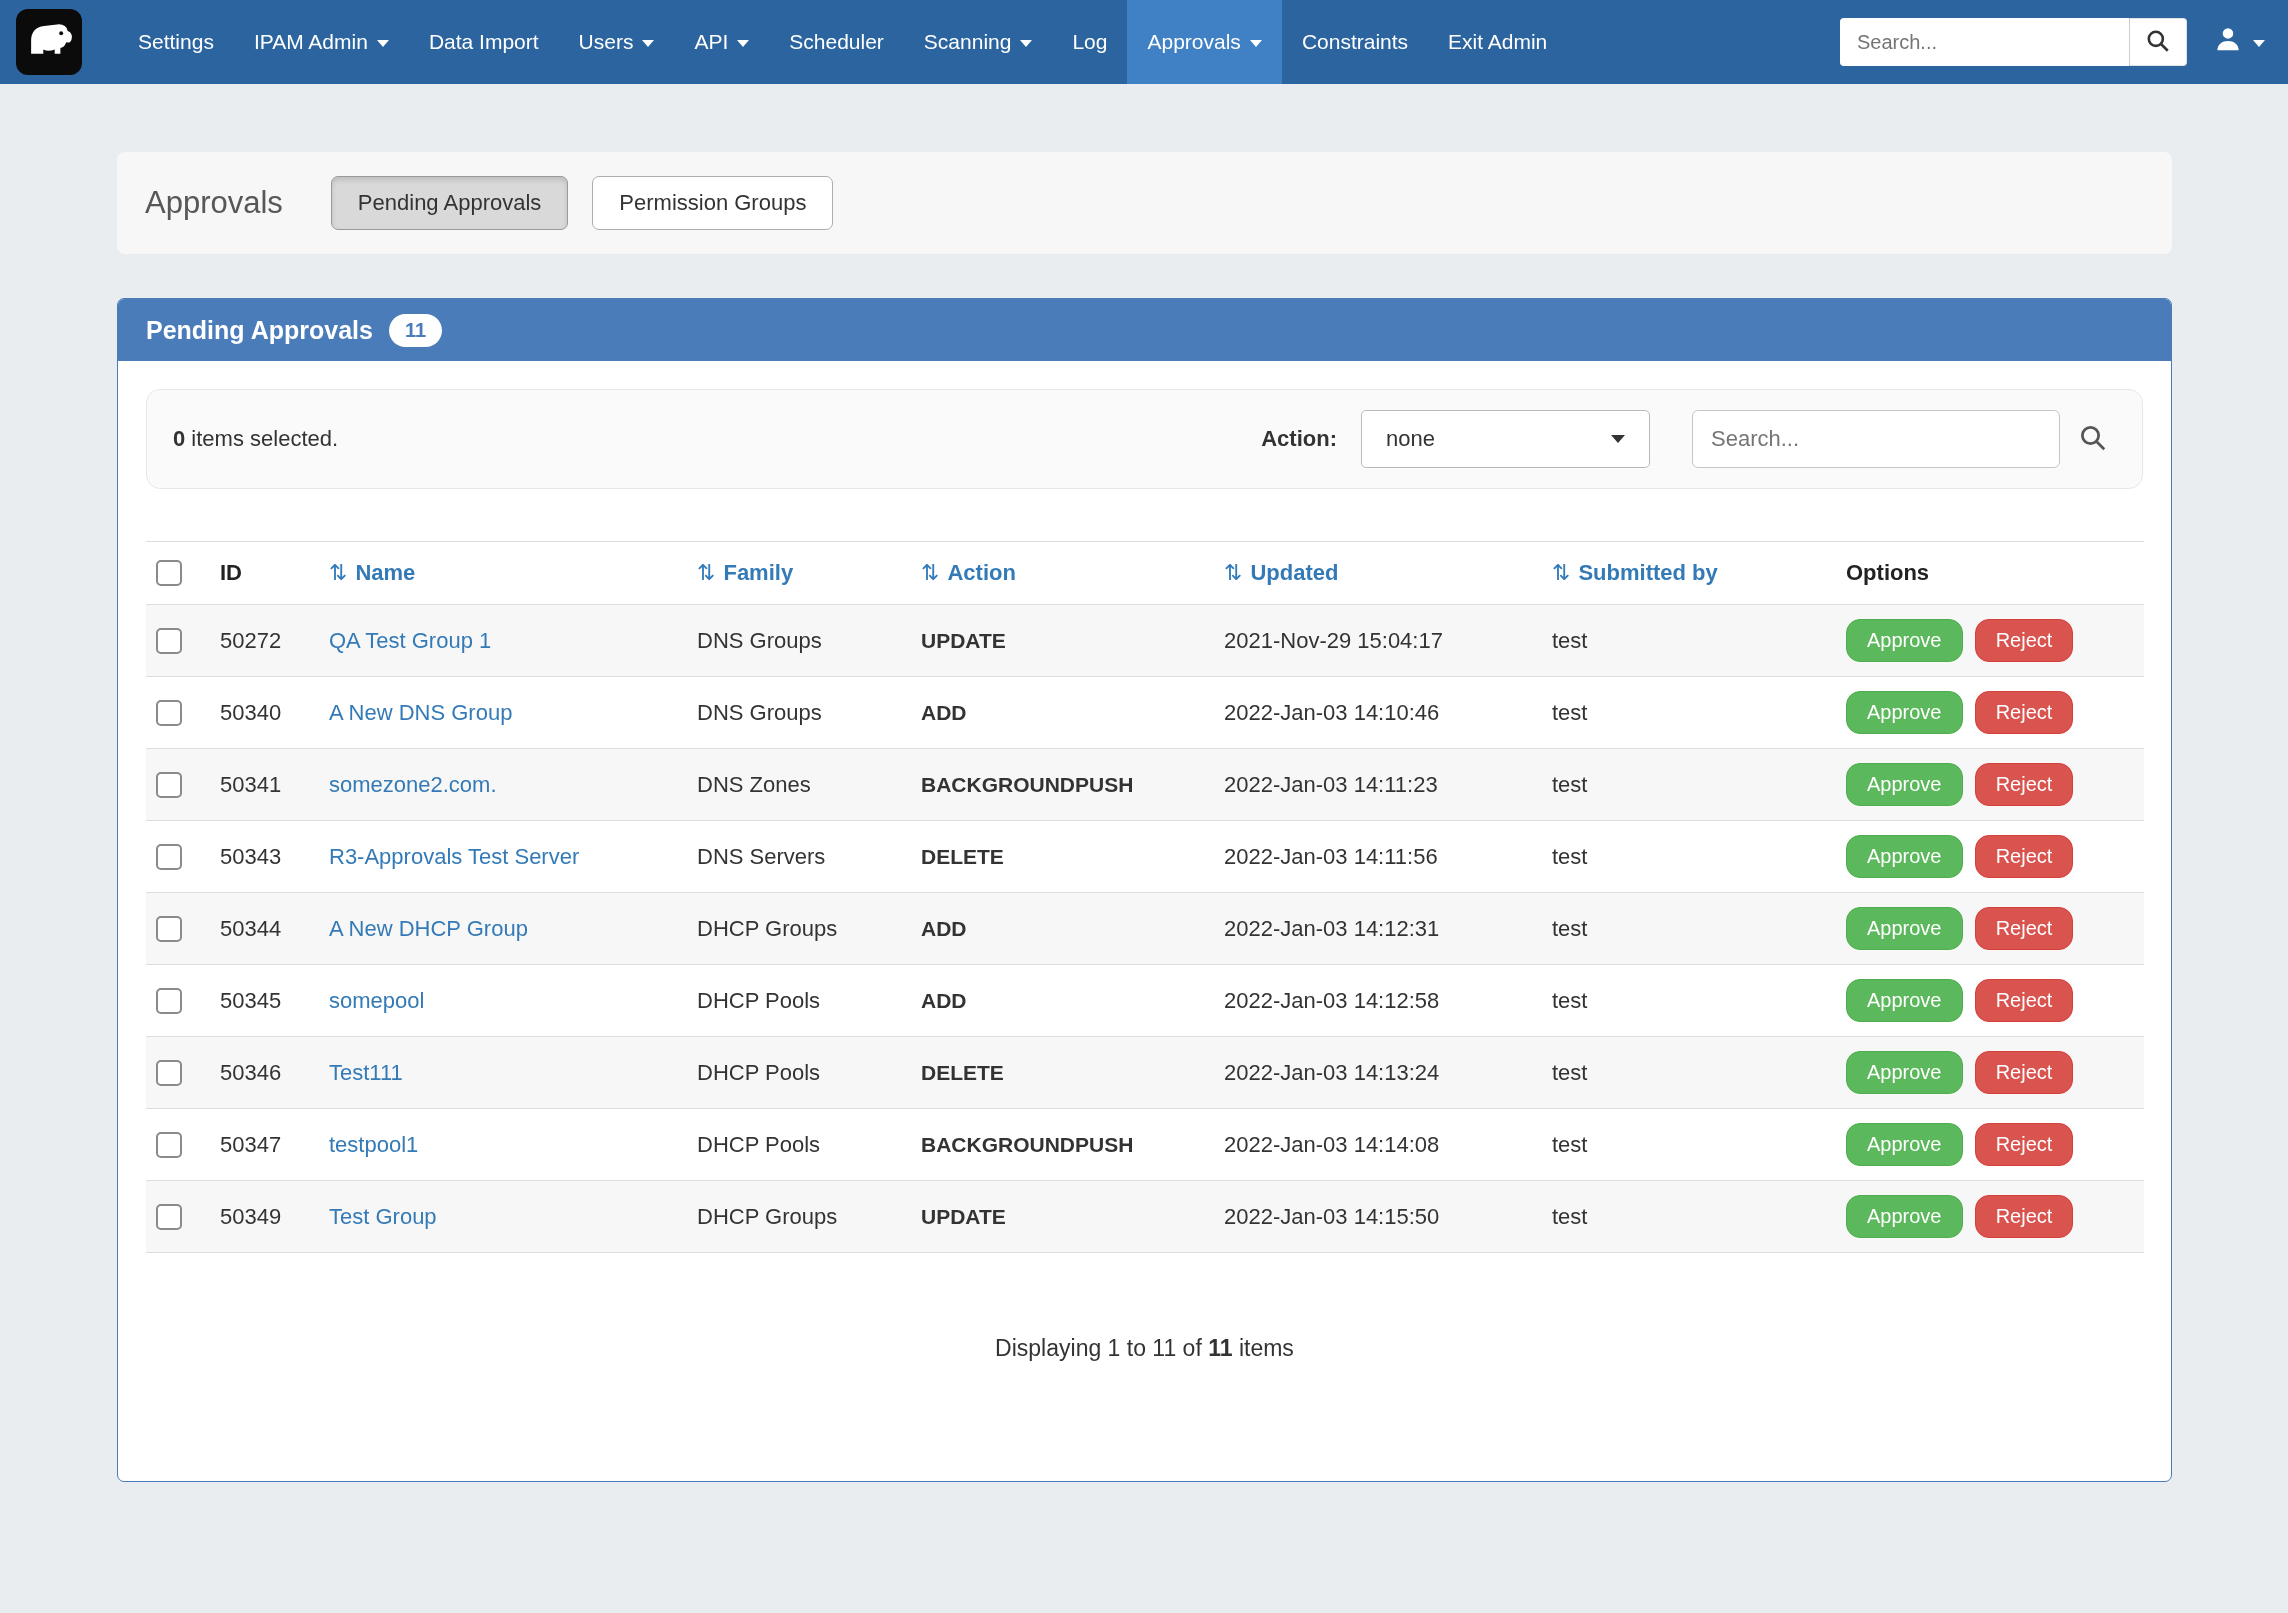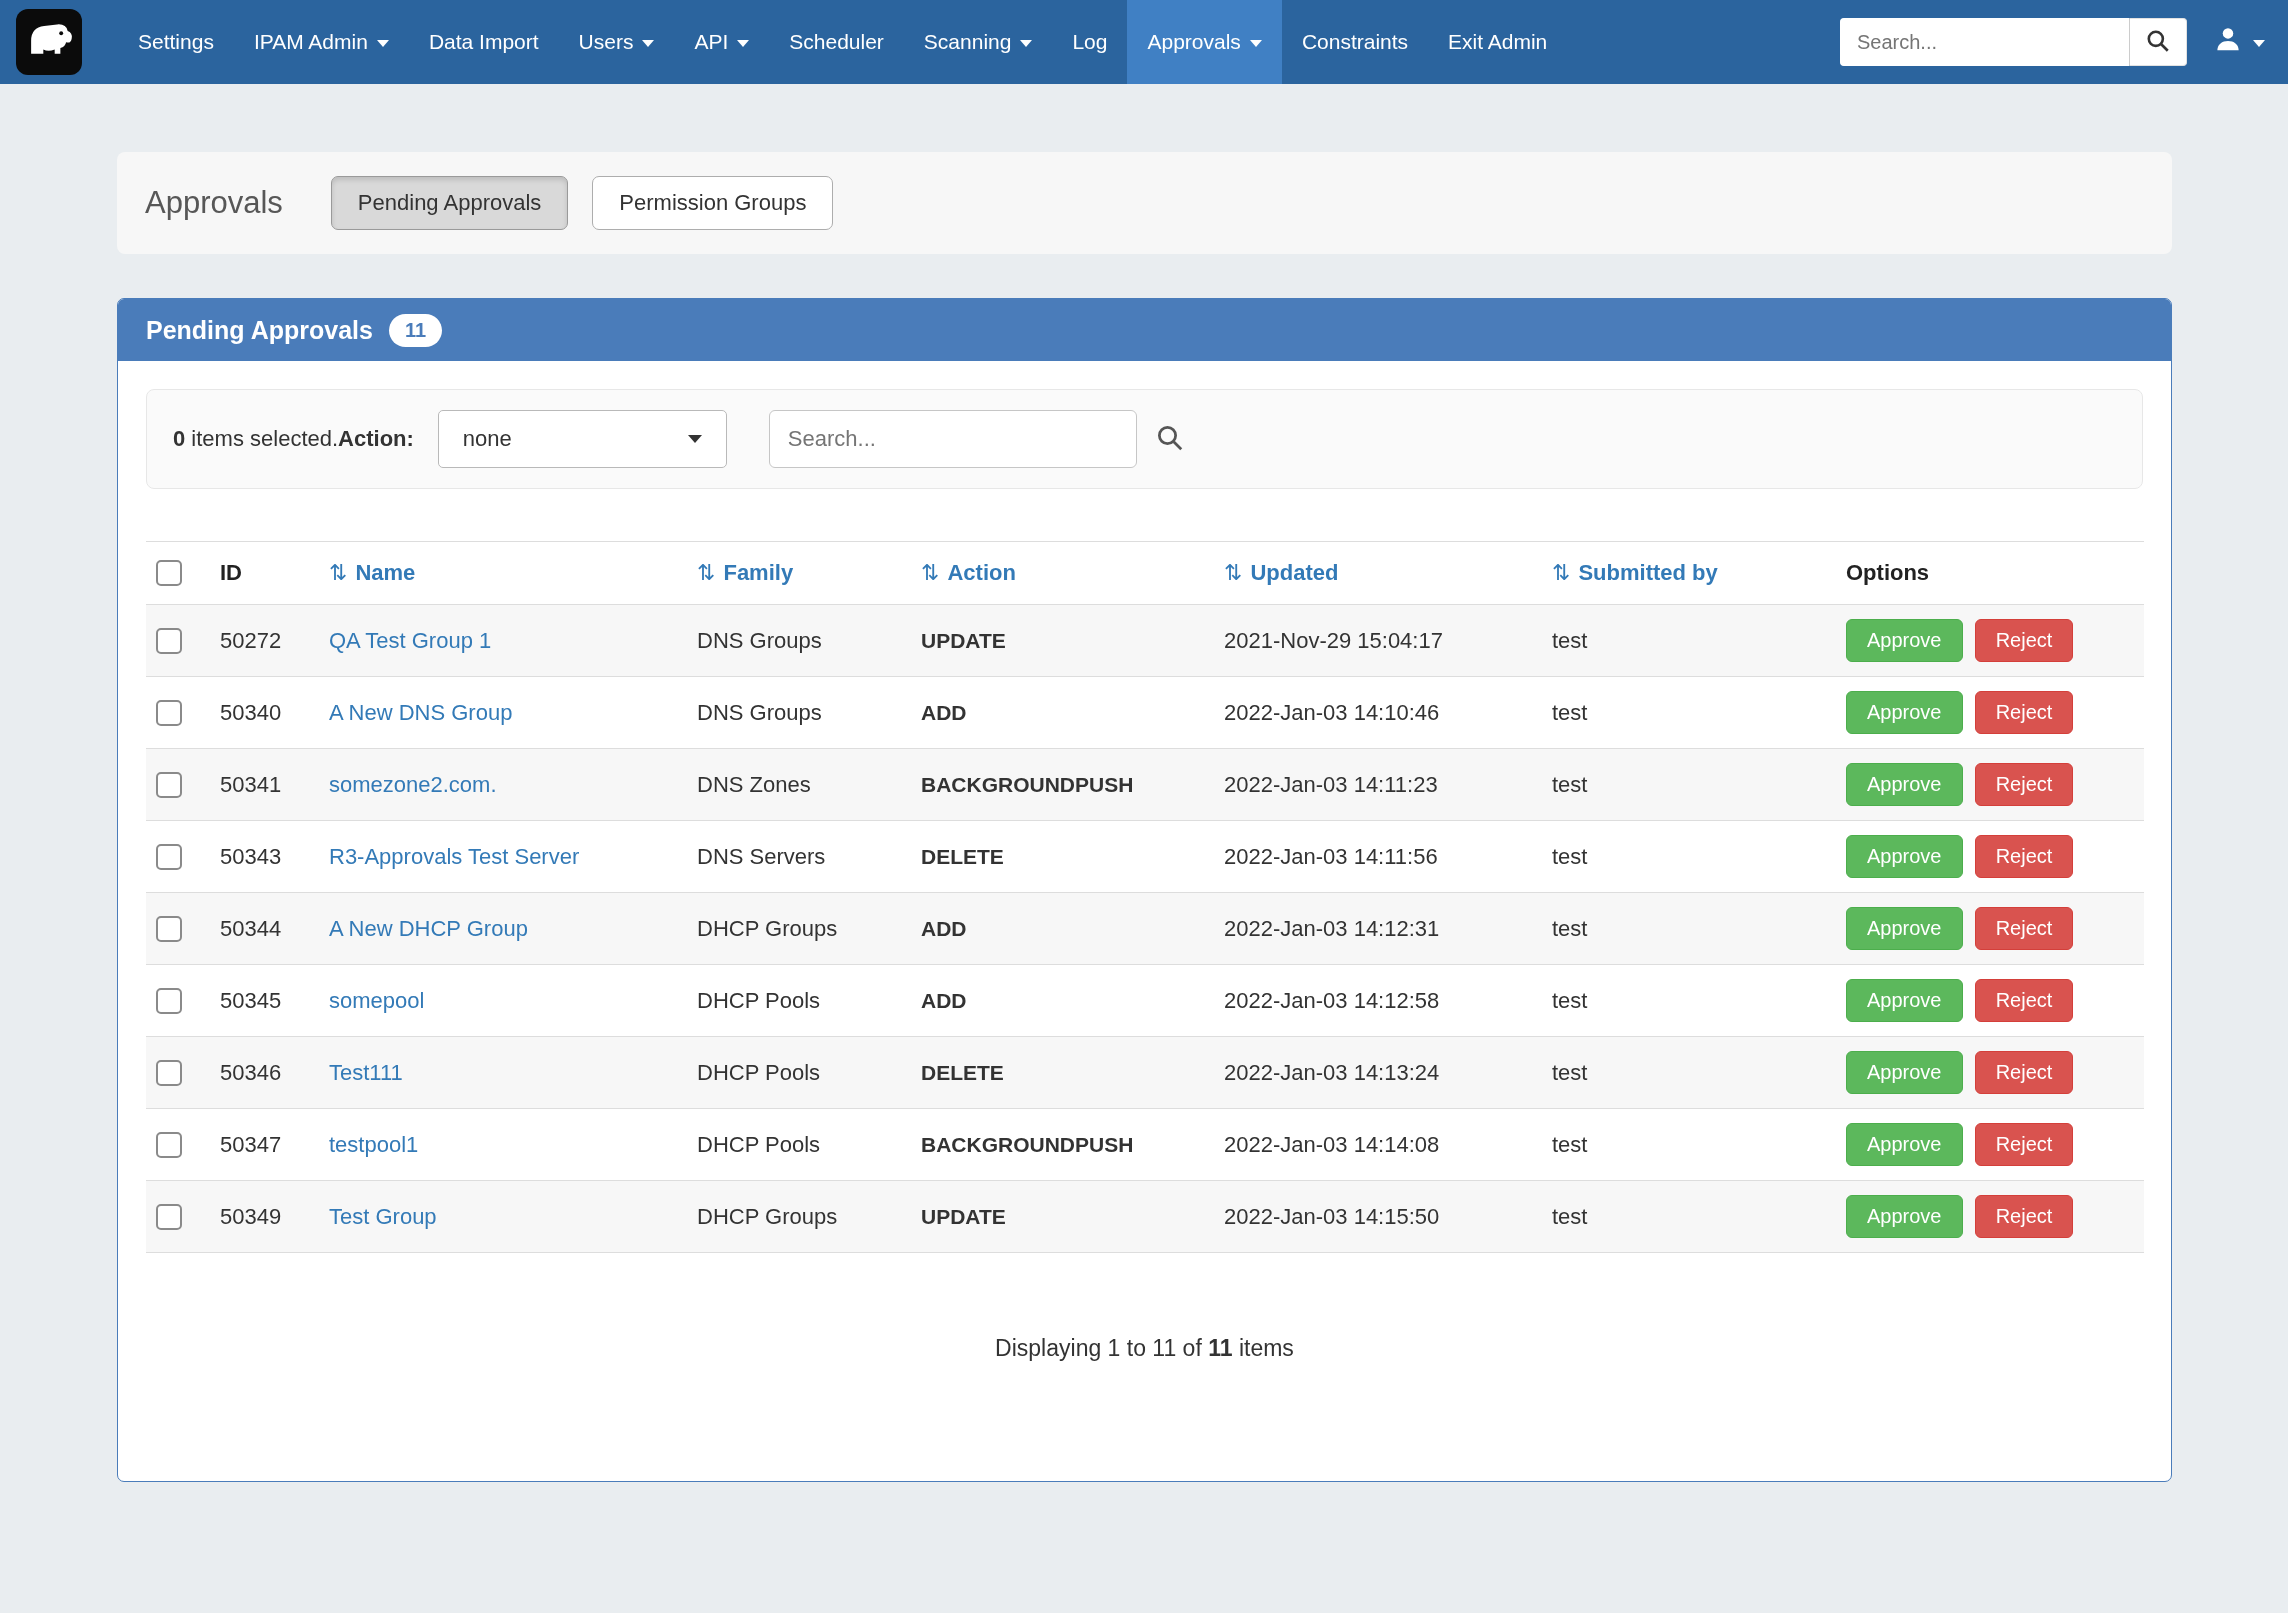--- a/index.html
+++ b/index.html
@@ -75,22 +75,22 @@
     padding:0 28px; font-size:25px; font-weight:bold;
   }
   .badge {
     background:#fff; color:#4a7cba; font-size:20px; font-weight:bold;
     border-radius:994px; padding:5px 16px; margin-left:16px;
   }
   .panel-body { padding:28px 28px 119px 28px; }
 
   
   .toolbar {
-    background:#fafafa; border:1px solid #e7e7e7; border-radius:8px;
-    height:100px; display:flex; align-items:center; 
+    background:#fafafa; border:1px solid #e7e7e7; border-radius:14px;
+    height:100px; display:flex; align-items:center; justify-content:space-between;
     padding:0 26px; margin-bottom:52px;
   }
   .toolbar-left b { font-weight:bold; }
   .toolbar-right { display:flex; align-items:center; gap:20px; }
   .action-label { font-weight:bold; margin-right:4px; }
   .select {
     width:289px; height:58px; background:#fff; border:1px solid #b9b9b9;
     border-radius:5px; display:flex; align-items:center; justify-content:space-between;
     padding:0 24px; cursor:pointer;
   }
@@ -123,21 +123,21 @@
   td { padding:14px 10px; border-bottom:1px solid #ddd; vertical-align:middle; }
   tbody tr:nth-child(odd) { background:#f7f7f7; }
   td a { color:#337ab7; text-decoration:none;text-align:center; }
   td.action-cell { font-weight:bold; font-size:21px; }
   input[type=checkbox] {
     appearance:none; -webkit-appearance:none; width:26px; height:26px;
     border:2px solid #8a8a8a; border-radius:5px; background:#fff;
     cursor:pointer; display:block;
   }
   .btn-approve,.btn-reject {
-    font-family:inherit; font-size:20px; color:#fff; border-radius:6px;
+    font-family:inherit; font-size:20px; color:#fff; border-radius:14px;
     padding:9px 20px; cursor:pointer; border:1px solid transparent;
   }
   .btn-approve { background:#5cb85c; border-color:#4cae4c; margin-right:6px; }
   .btn-reject  { background:#d9534f; border-color:#d43f3a; }
 
   .table-footer { text-align:center; margin-top:82px; font-size:23px; color:#333; }
   .table-footer b { font-weight:bold; }
 </style>
 </head>
 <body>

